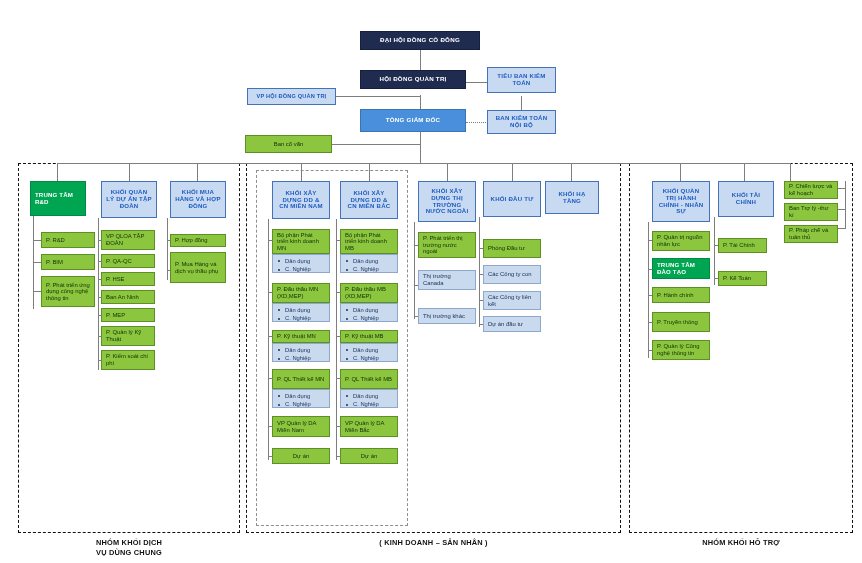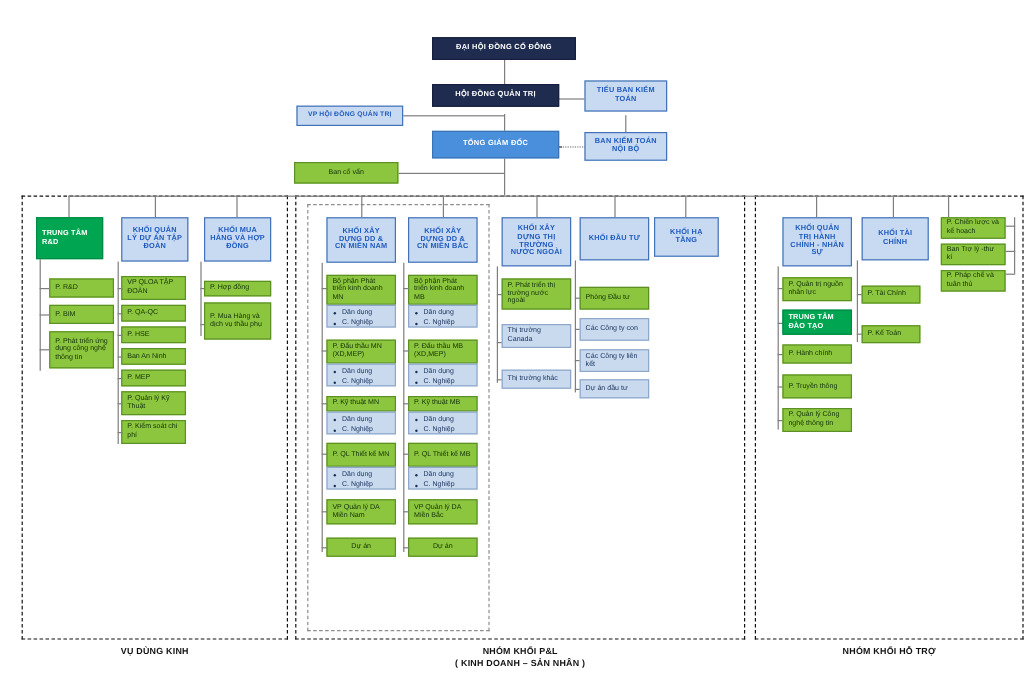--- a/index.html
+++ b/index.html
@@ -490,23 +490,23 @@
     <span>P. Chiến lược và kế hoạch</span>
     </div>
   <div class="box green" style="left:784px;top:203px;width:54px;height:18px;">
     <span>Ban Trợ lý -thư kí</span>
     </div>
   <div class="box green" style="left:784px;top:225px;width:54px;height:18px;">
     <span>P. Pháp chế và tuân thủ</span>
     </div>
 
   <div class="caption" style="left:18px;top:538px;width:222px;">
-    <div>VỤ DÙNG KINH</div>
+    <div>NHÓM KHỐI DỊCH</div>
+    <div>VỤ DÙNG CHUNG</div>
   </div>
   <div class="caption" style="left:246px;top:538px;width:375px;">
-    <div>NHÓM KHỐI P&amp;L</div>
     <div>( KINH DOANH – SẢN NHÂN )</div>
   </div>
   <div class="caption" style="left:629px;top:538px;width:224px;">
     <div>NHÓM KHỐI HỖ TRỢ</div>
   </div>
 
 </div>
 
 </body></html>

